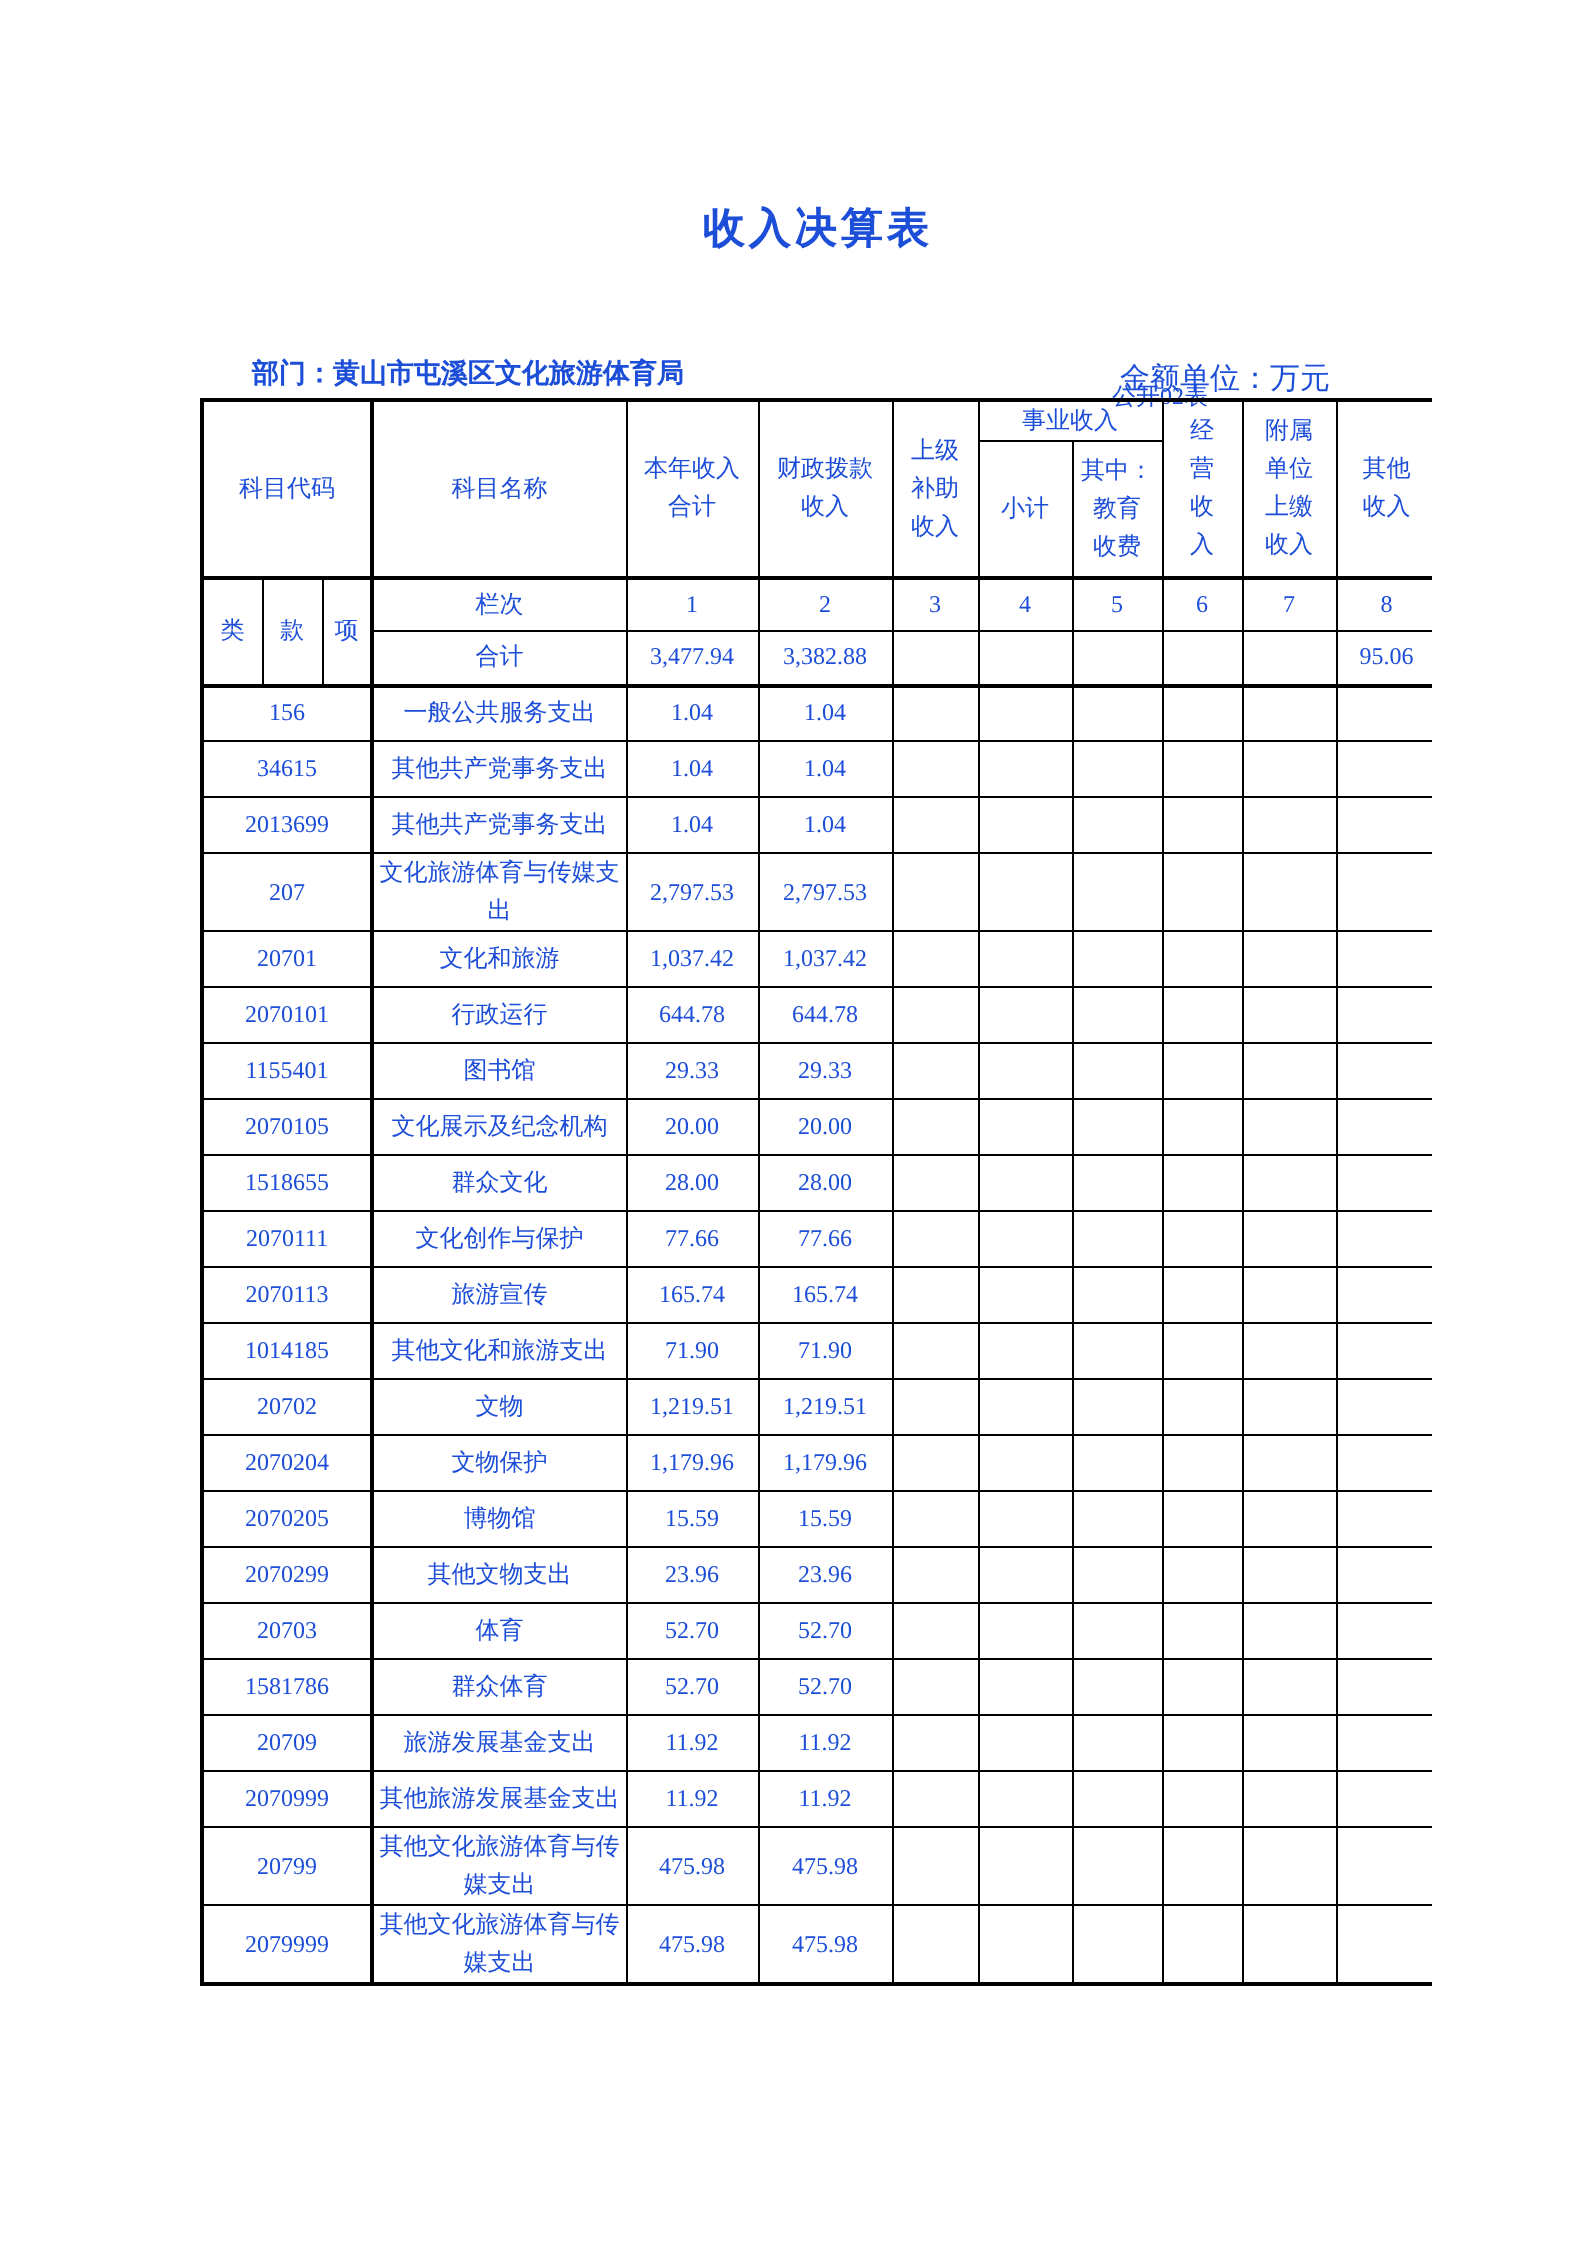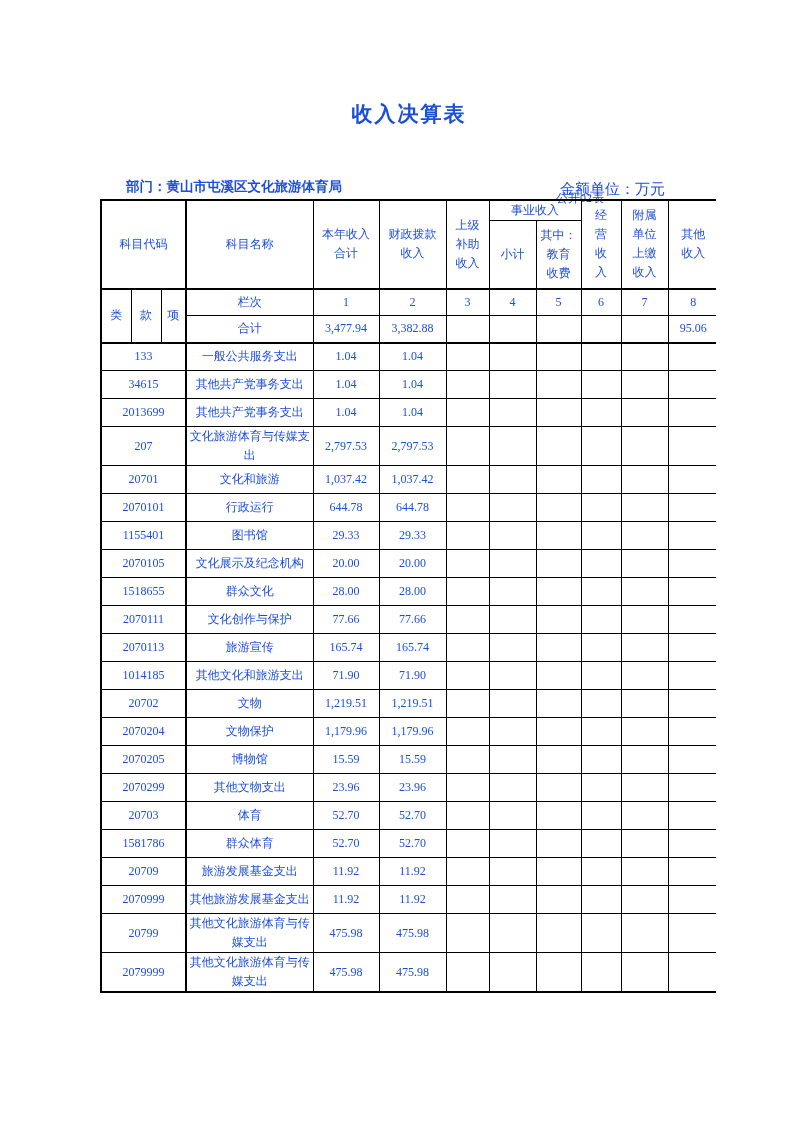--- a/index.html
+++ b/index.html
@@ -150,21 +150,21 @@
         <td class="num bold thick-b"></td>
         <td class="num bold thick-b"></td>
         <td class="num bold thick-b"></td>
         <td class="num bold thick-b"></td>
         <td class="num bold thick-b"></td>
         <td class="num bold thick-b">95.06</td>
       </tr>
     </thead>
     <tbody id="tbody">
         <tr class="data">
-      <td class="code thick-r" colspan="3">133</td>
+      <td class="code thick-r" colspan="3">156</td>
       <td class="name">一般公共服务支出</td>
       <td class="num">1.04</td>
       <td class="num">1.04</td>
       <td class="num"></td>
       <td class="num"></td>
       <td class="num"></td>
       <td class="num"></td>
       <td class="num"></td>
       <td class="num"></td>
     </tr>

